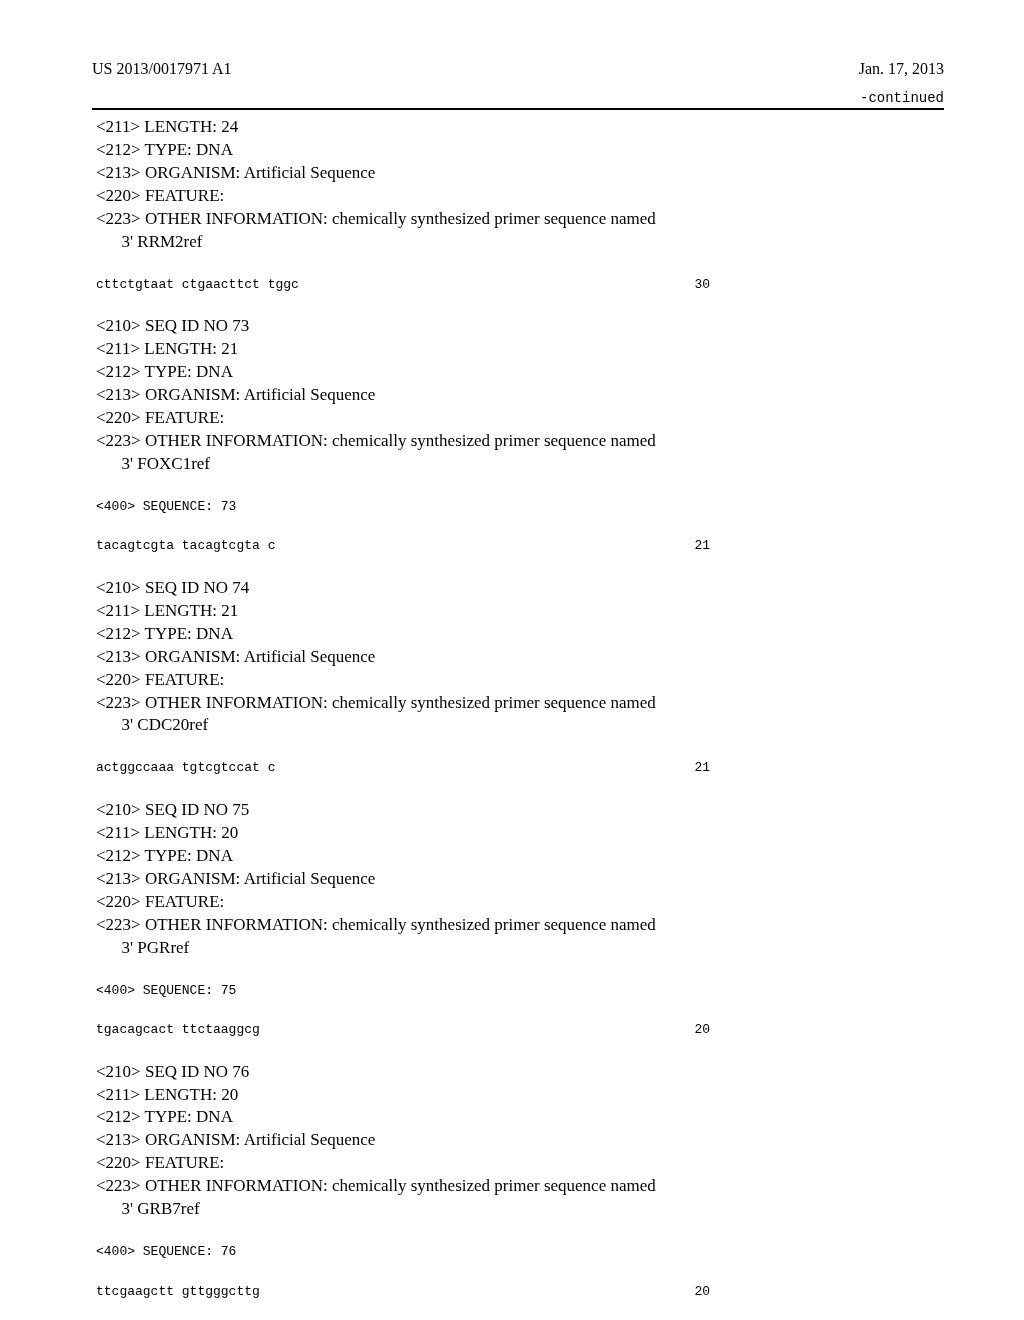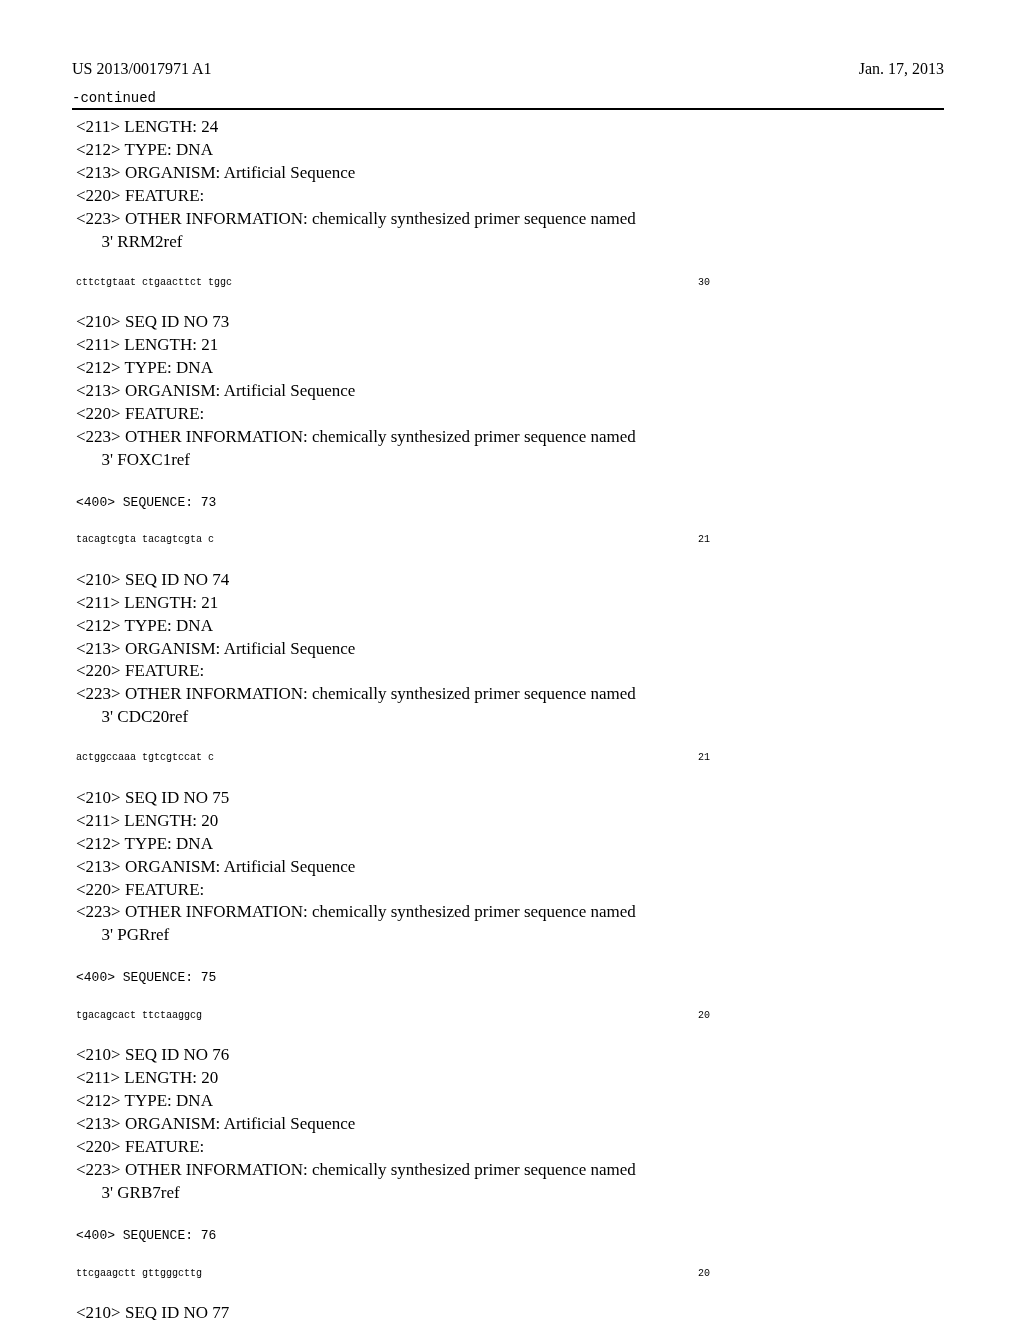--- a/index.html
+++ b/index.html
@@ -7,62 +7,62 @@
     padding: 0;
     background: #fff;
     font-family: "Times New Roman", Times, serif;
     width: 1024px;
   }
   .page {
     width: 1024px;
     height: 1320px;
     position: relative;
     box-sizing: border-box;
-    padding: 60px 80px 40px 72px;
+    padding: 60px 80px 40px 92px;
   }
   .header {
     display: flex;
     justify-content: space-between;
     font-size: 16px;
     margin-bottom: 12px;
   }
   .pub-id {
     font-weight: normal;
   }
   .date {
     font-weight: normal;
   }
   .page-number {
     text-align: center;
     font-size: 16px;
     margin-top: 28px;
     margin-bottom: 18px;
   }
   .continued {
-    text-align: left;
+    text-align: right;
     font-family: "Courier New", Courier, monospace;
     font-size: 14px;
     margin-bottom: 2px;
   }
   .hr-line {
     border-top: 2px solid #000;
     margin: 0 0 6px 0;
   }
   .seq-block {
     font-family: Liberation Serif, serif;
     font-size: 17px;
     line-height: 1.35;
     white-space: pre;
     margin-bottom: 22px;
   }
   .seq-row {
     display: flex;
     justify-content: space-between;
     font-family: "Courier New", Courier, monospace;
-    font-size: 10px;
+    font-size: 13px;
     line-height: 1.35;
     margin-bottom: 22px;
     padding-right: 230px;
   }
   .seq-line {
     font-family: "Courier New", Courier, monospace;
     font-size: 13px;
     line-height: 1.35;
     white-space: pre;
     margin-bottom: 22px;

